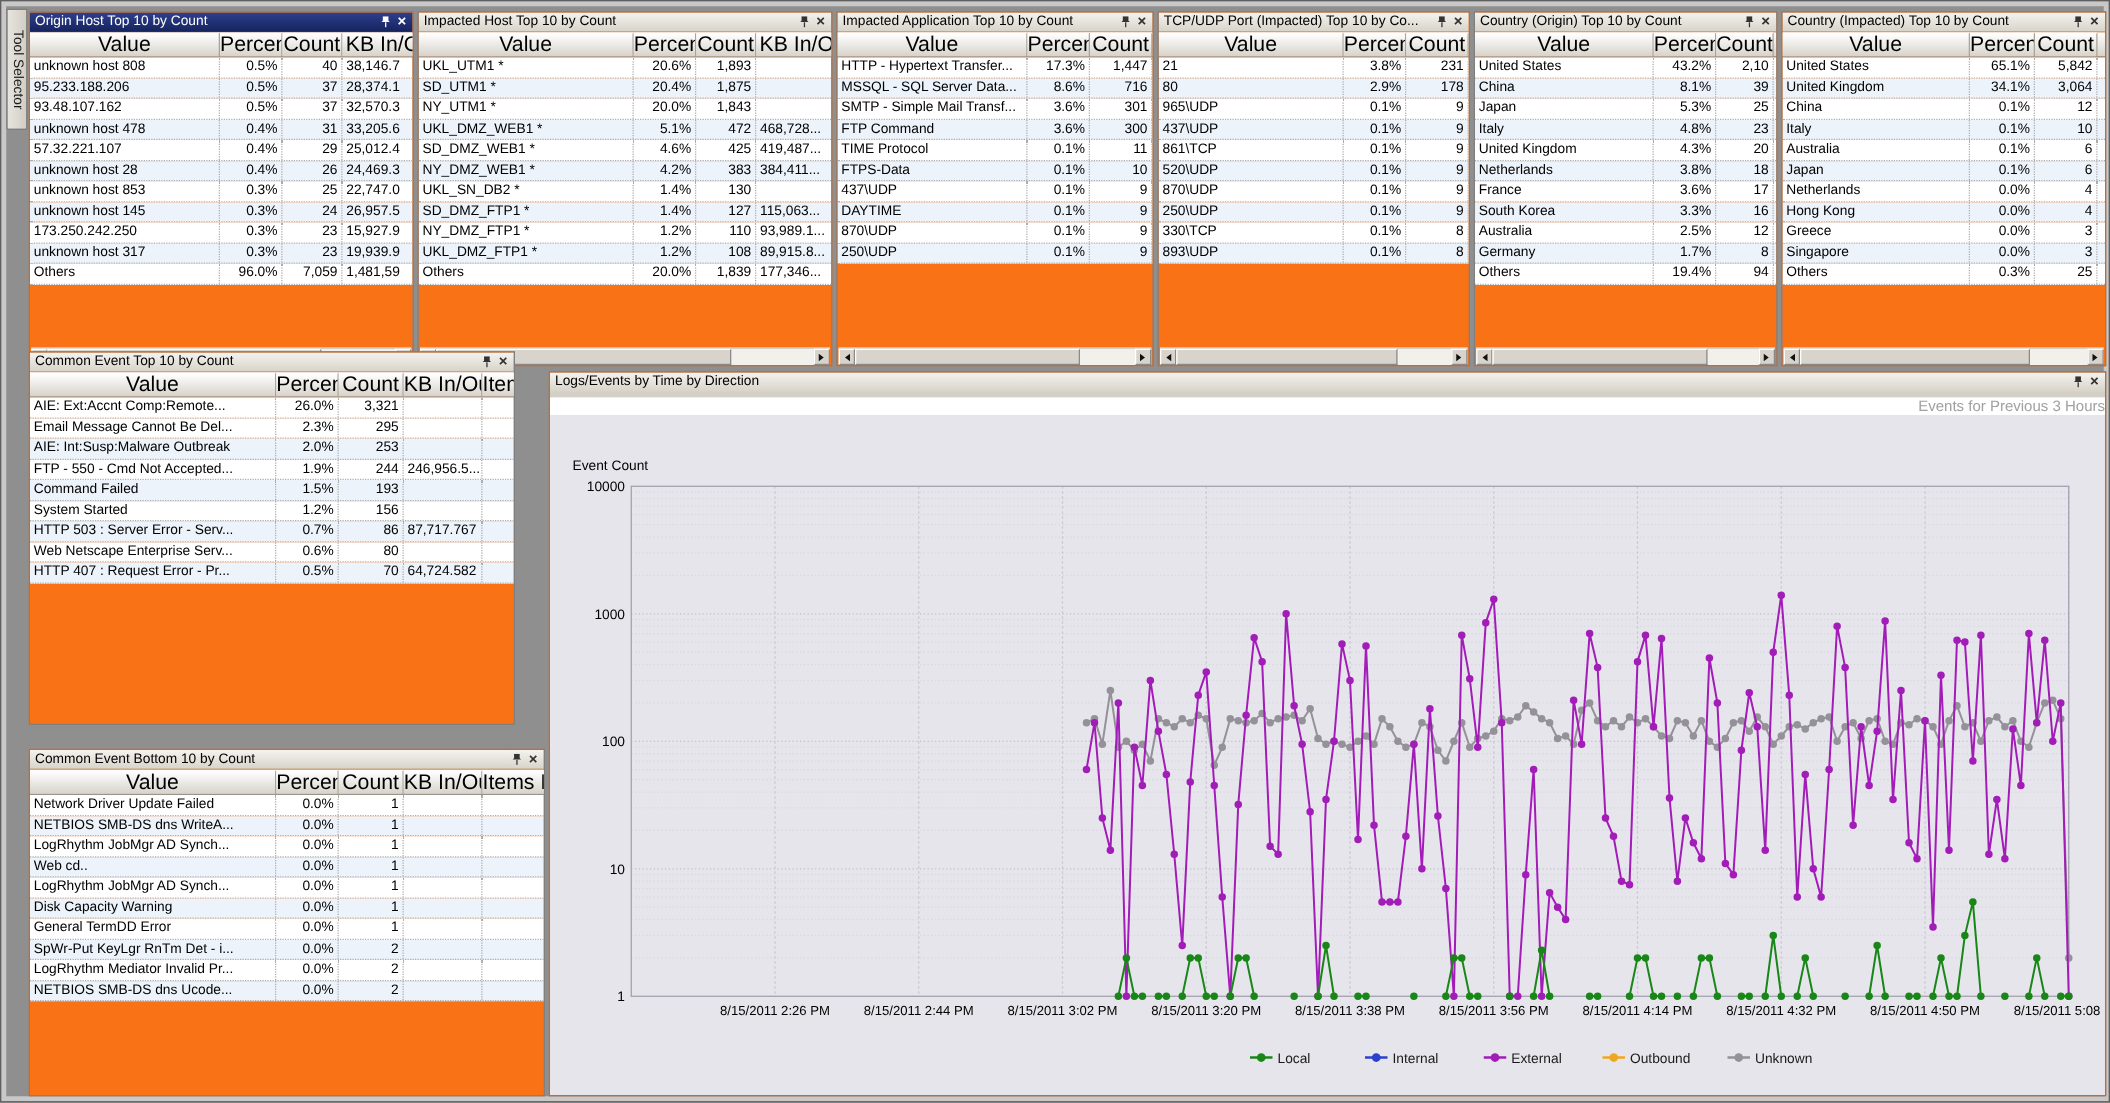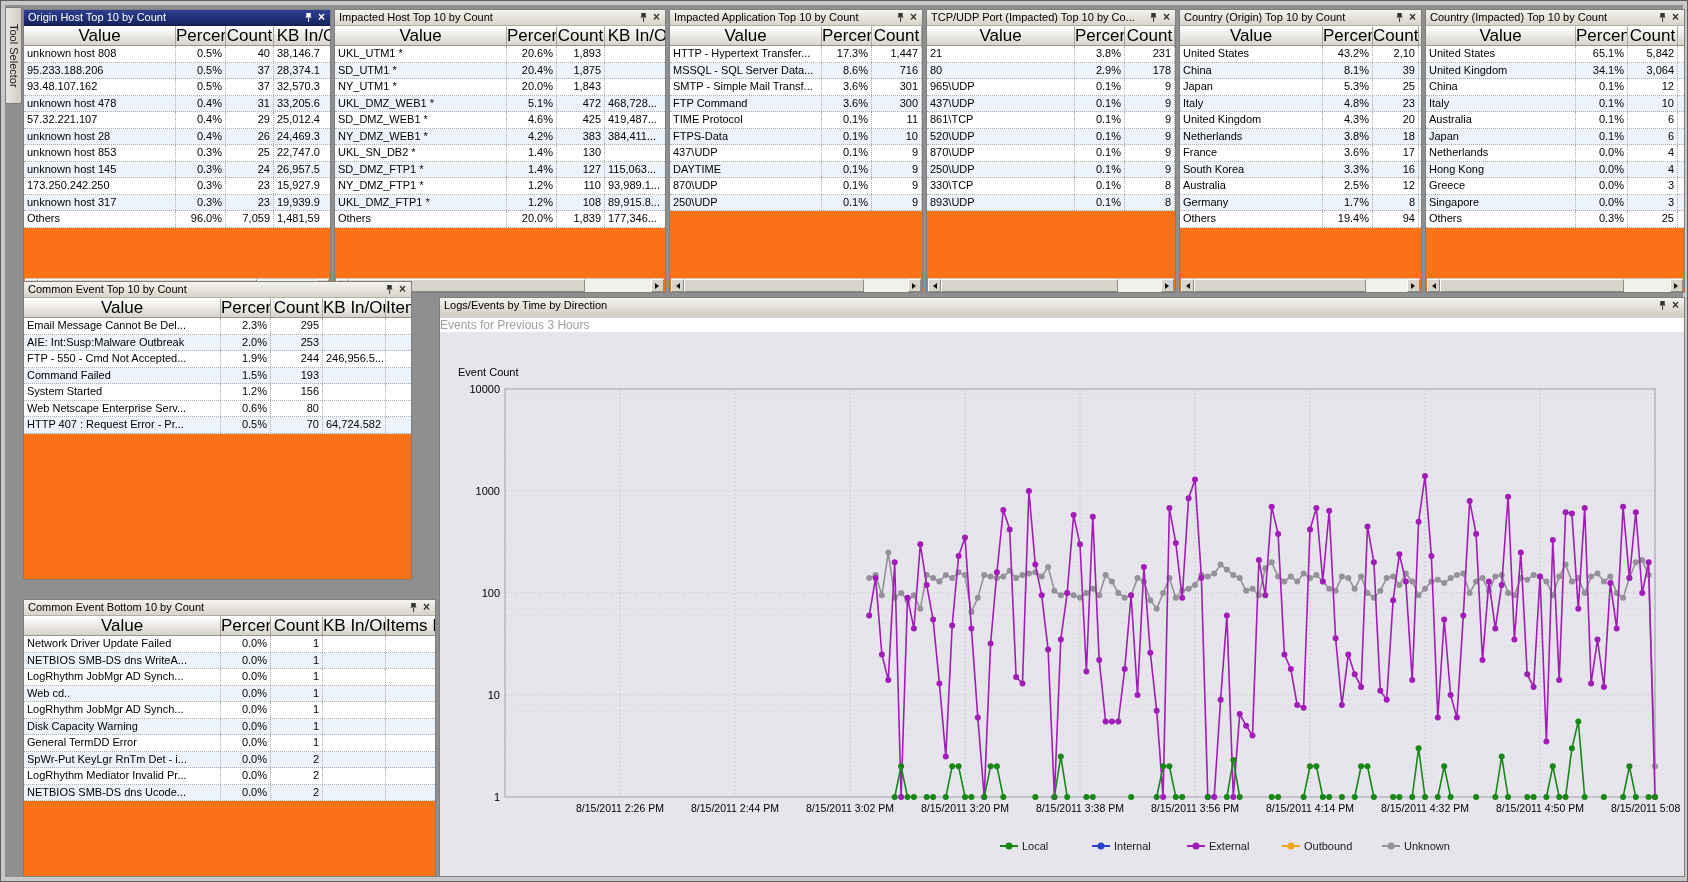--- a/index.html
+++ b/index.html
@@ -62,21 +62,21 @@
   #p-impacted-app{left:668px;top:8px;width:254px;height:284px}
   #p-port{left:925px;top:8px;width:250px;height:284px}
   #p-country-origin{left:1178px;top:8px;width:243px;height:284px}
   #p-country-impacted{left:1424px;top:8px;width:260px;height:284px}
   #p-ce-top{left:22px;top:280px;width:389px;height:299px}
   #p-ce-bottom{left:22px;top:598px;width:413px;height:278px}
   #chart-panel{left:438px;top:296px;width:1246px;height:580px}
   
   #chart-body{position:absolute;left:0;top:15px;right:0;bottom:0;background:#e7e5ec;}
   #chart-prestrip{height:5px;background:#d3d0c8;}
-  #chart-title-strip{height:14px;line-height:14px;background:#fff;text-align:left;
+  #chart-title-strip{height:14px;line-height:14px;background:#fff;text-align:right;
     font-size:12px;color:#a0a0a0;}
   #chart-svg{display:block;}
   .axis-text{font-family:"Liberation Sans",sans-serif;font-size:11px;fill:#000;}
   .xlab{font-size:10.5px;}
   .legend-label{font-family:"Liberation Sans",sans-serif;font-size:11px;fill:#1a1a1a;}
 </style>
 </head>
 <body>
 
 <div id="window">
@@ -600,20 +600,27 @@
         <span class="tb-btn tb-close">×</span>
       </div>
       <div class="thead">
         <div class="hcell c0">Value</div>
         <div class="hcell c1">Percent</div>
         <div class="hcell c2">Count</div>
         <div class="hcell c3">KB In/Out</div>
         <div class="hcell c4">Items In/Out</div>
       </div>
       <div class="trow">
+        <div class="cell c0">AIE: Ext:Accnt Comp:Remote...</div>
+        <div class="cell c1 num">26.0%</div>
+        <div class="cell c2 num">3,321</div>
+        <div class="cell c3"></div>
+        <div class="cell c4"></div>
+      </div>
+      <div class="trow">
         <div class="cell c0">Email Message Cannot Be Del...</div>
         <div class="cell c1 num">2.3%</div>
         <div class="cell c2 num">295</div>
         <div class="cell c3"></div>
         <div class="cell c4"></div>
       </div>
       <div class="trow alt">
         <div class="cell c0">AIE: Int:Susp:Malware Outbreak</div>
         <div class="cell c1 num">2.0%</div>
         <div class="cell c2 num">253</div>
@@ -632,20 +639,27 @@
         <div class="cell c1 num">1.5%</div>
         <div class="cell c2 num">193</div>
         <div class="cell c3"></div>
         <div class="cell c4"></div>
       </div>
       <div class="trow">
         <div class="cell c0">System Started</div>
         <div class="cell c1 num">1.2%</div>
         <div class="cell c2 num">156</div>
         <div class="cell c3"></div>
+        <div class="cell c4"></div>
+      </div>
+      <div class="trow alt">
+        <div class="cell c0">HTTP 503 : Server Error - Serv...</div>
+        <div class="cell c1 num">0.7%</div>
+        <div class="cell c2 num">86</div>
+        <div class="cell c3">87,717.767</div>
         <div class="cell c4"></div>
       </div>
       <div class="trow">
         <div class="cell c0">Web Netscape Enterprise Serv...</div>
         <div class="cell c1 num">0.6%</div>
         <div class="cell c2 num">80</div>
         <div class="cell c3"></div>
         <div class="cell c4"></div>
       </div>
       <div class="trow alt">

